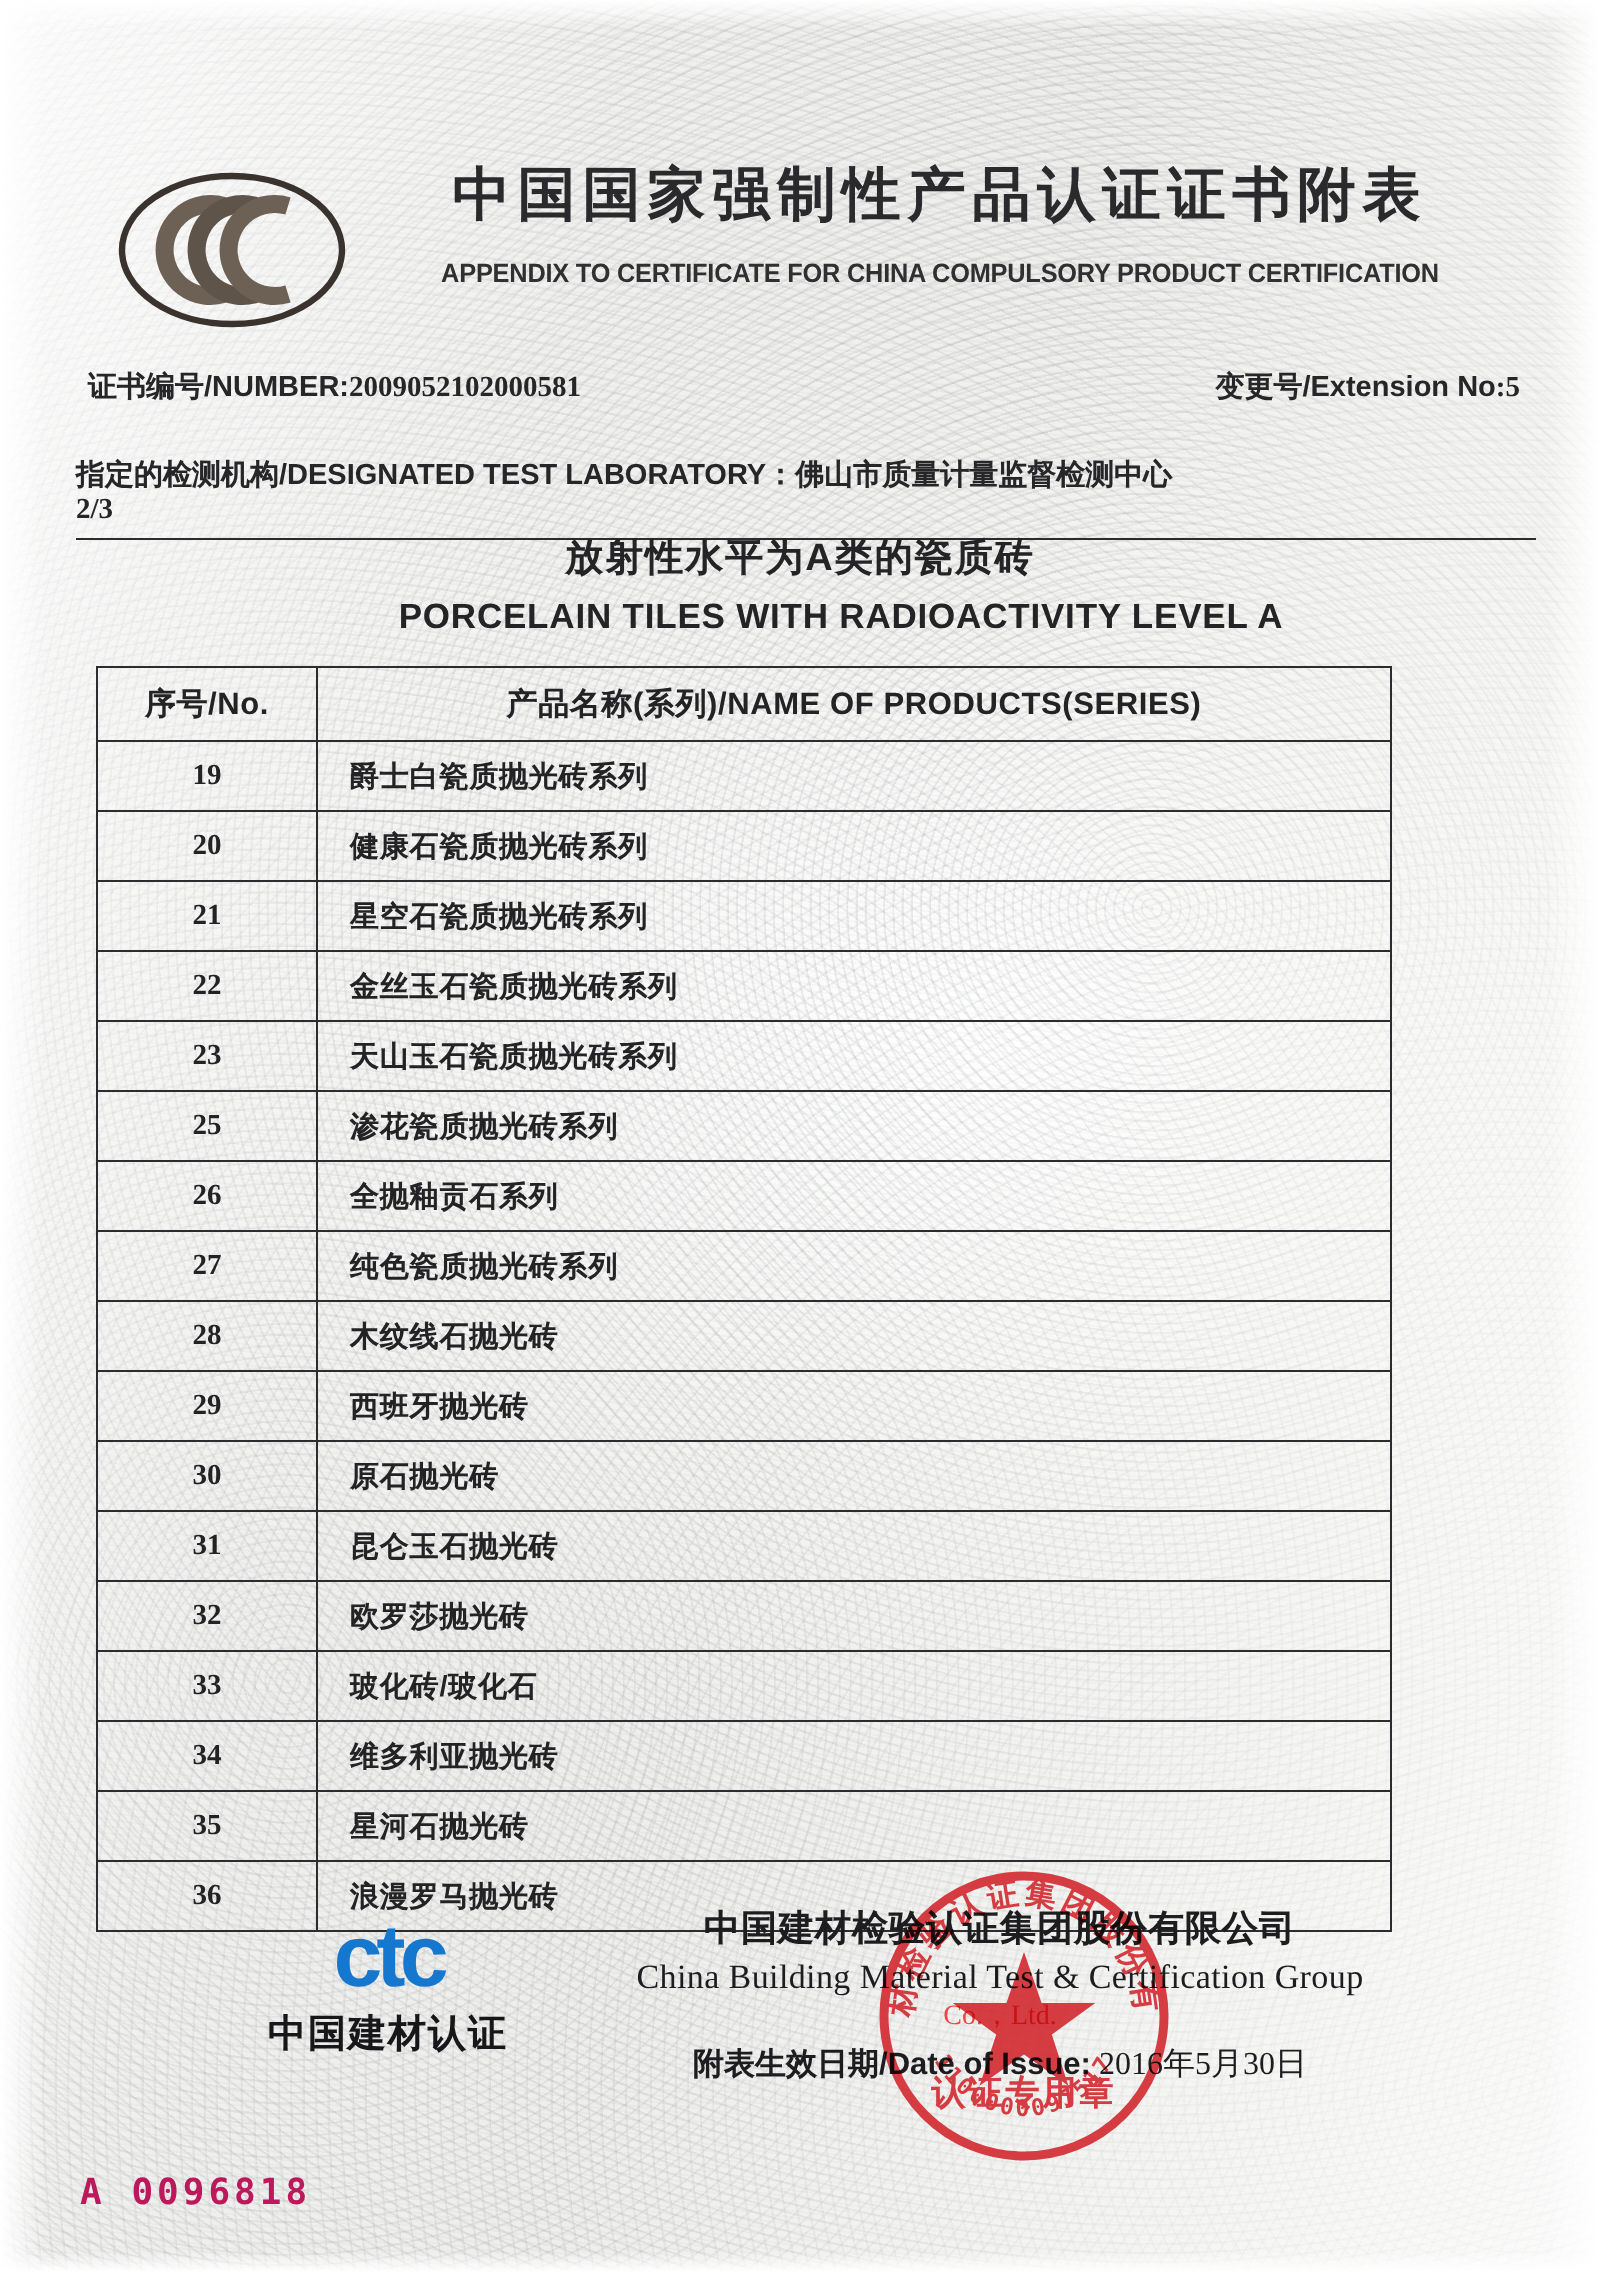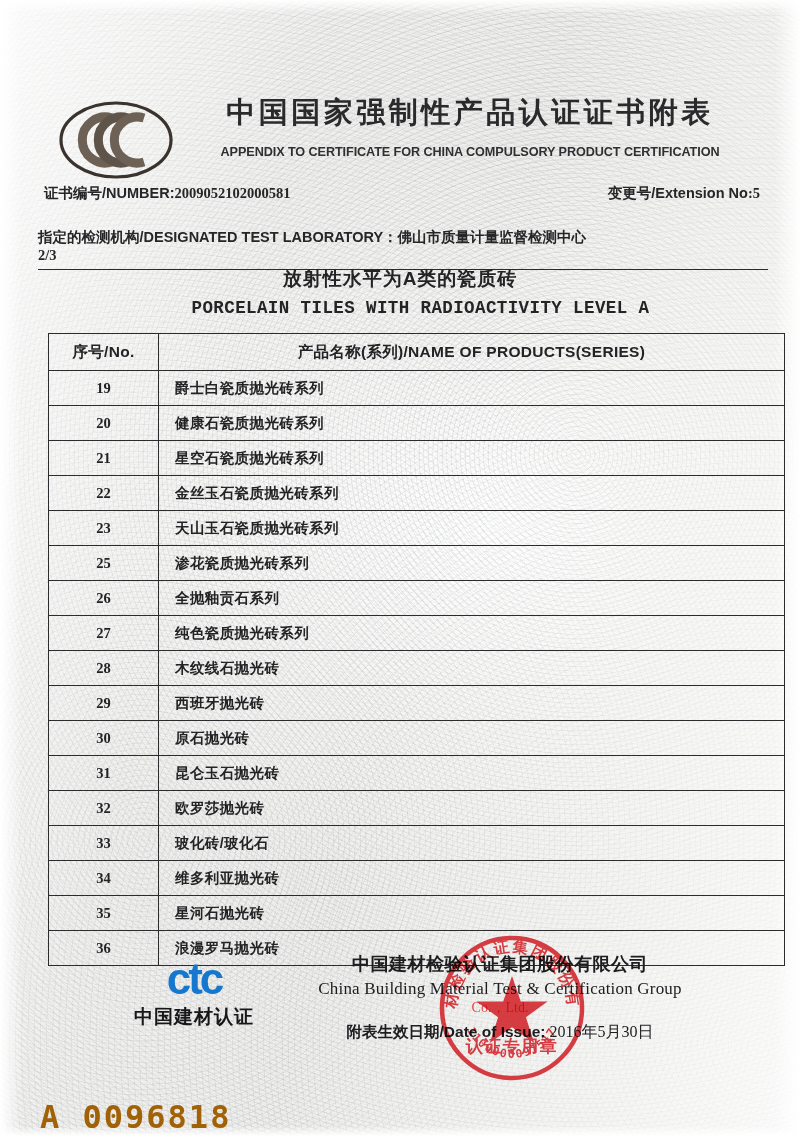--- a/index.html
+++ b/index.html
@@ -68,21 +68,20 @@
     inset: 0;
     z-index: 5;
   }
 
   
   .header {
     position: absolute;
     left: 0; top: 78px;
     width: 800px;
     height: 95px;
-    margin-top: 15px;
   }
   .ccc-emblem {
     position: absolute;
     left: 56px;
     top: 6px;
     width: 120px;
     height: 82px;
   }
   .title-block {
     position: absolute;
@@ -155,34 +154,34 @@
   }
   .sect-cn {
     font-family: "Liberation Sans", "DejaVu Sans", sans-serif;
     font-size: 19px;
     font-weight: 700;
     letter-spacing: 1px;
     color: #242426;
   }
   .sect-en {
     margin-top: 6px;
-    font-family: Liberation Mono, monospace;
+    font-family: Liberation Sans, sans-serif;
     font-size: 17.5px;
     font-weight: 700;
     letter-spacing: 0.4px;
     color: #242426;
     padding-left: 41px;
   }
 
   
   .table-wrap {
     position: absolute;
     left: 48px;
     top: 333px;
-    width: 737px;
+    width: 648px;
   }
   table.cert {
     width: 100%;
     border-collapse: collapse;
     table-layout: fixed;
   }
   table.cert th, table.cert td {
     border: 1.5px solid #2c2c2e;
     background: transparent;
   }
@@ -296,25 +295,24 @@
     mix-blend-mode: multiply;
     pointer-events: none;
   }
 
   
   .serial {
     position: absolute;
     left: 40px;
     top: 1086px;
     font-family: "DejaVu Sans Mono", "Liberation Mono", monospace;
-    font-size: 32px;
-    font-weight: 700;
-    color: #a16207;
+    font-size: 18px;
+    font-weight: 700;
+    color: #be185d;
     letter-spacing: 2px;
-    margin-top: 12px;
   }
 </style>
 </head>
 <body>
 
 <div id="page">
 
   <div class="paper-base"></div>
   <div class="guilloche"></div>
   <div class="guilloche2"></div>

